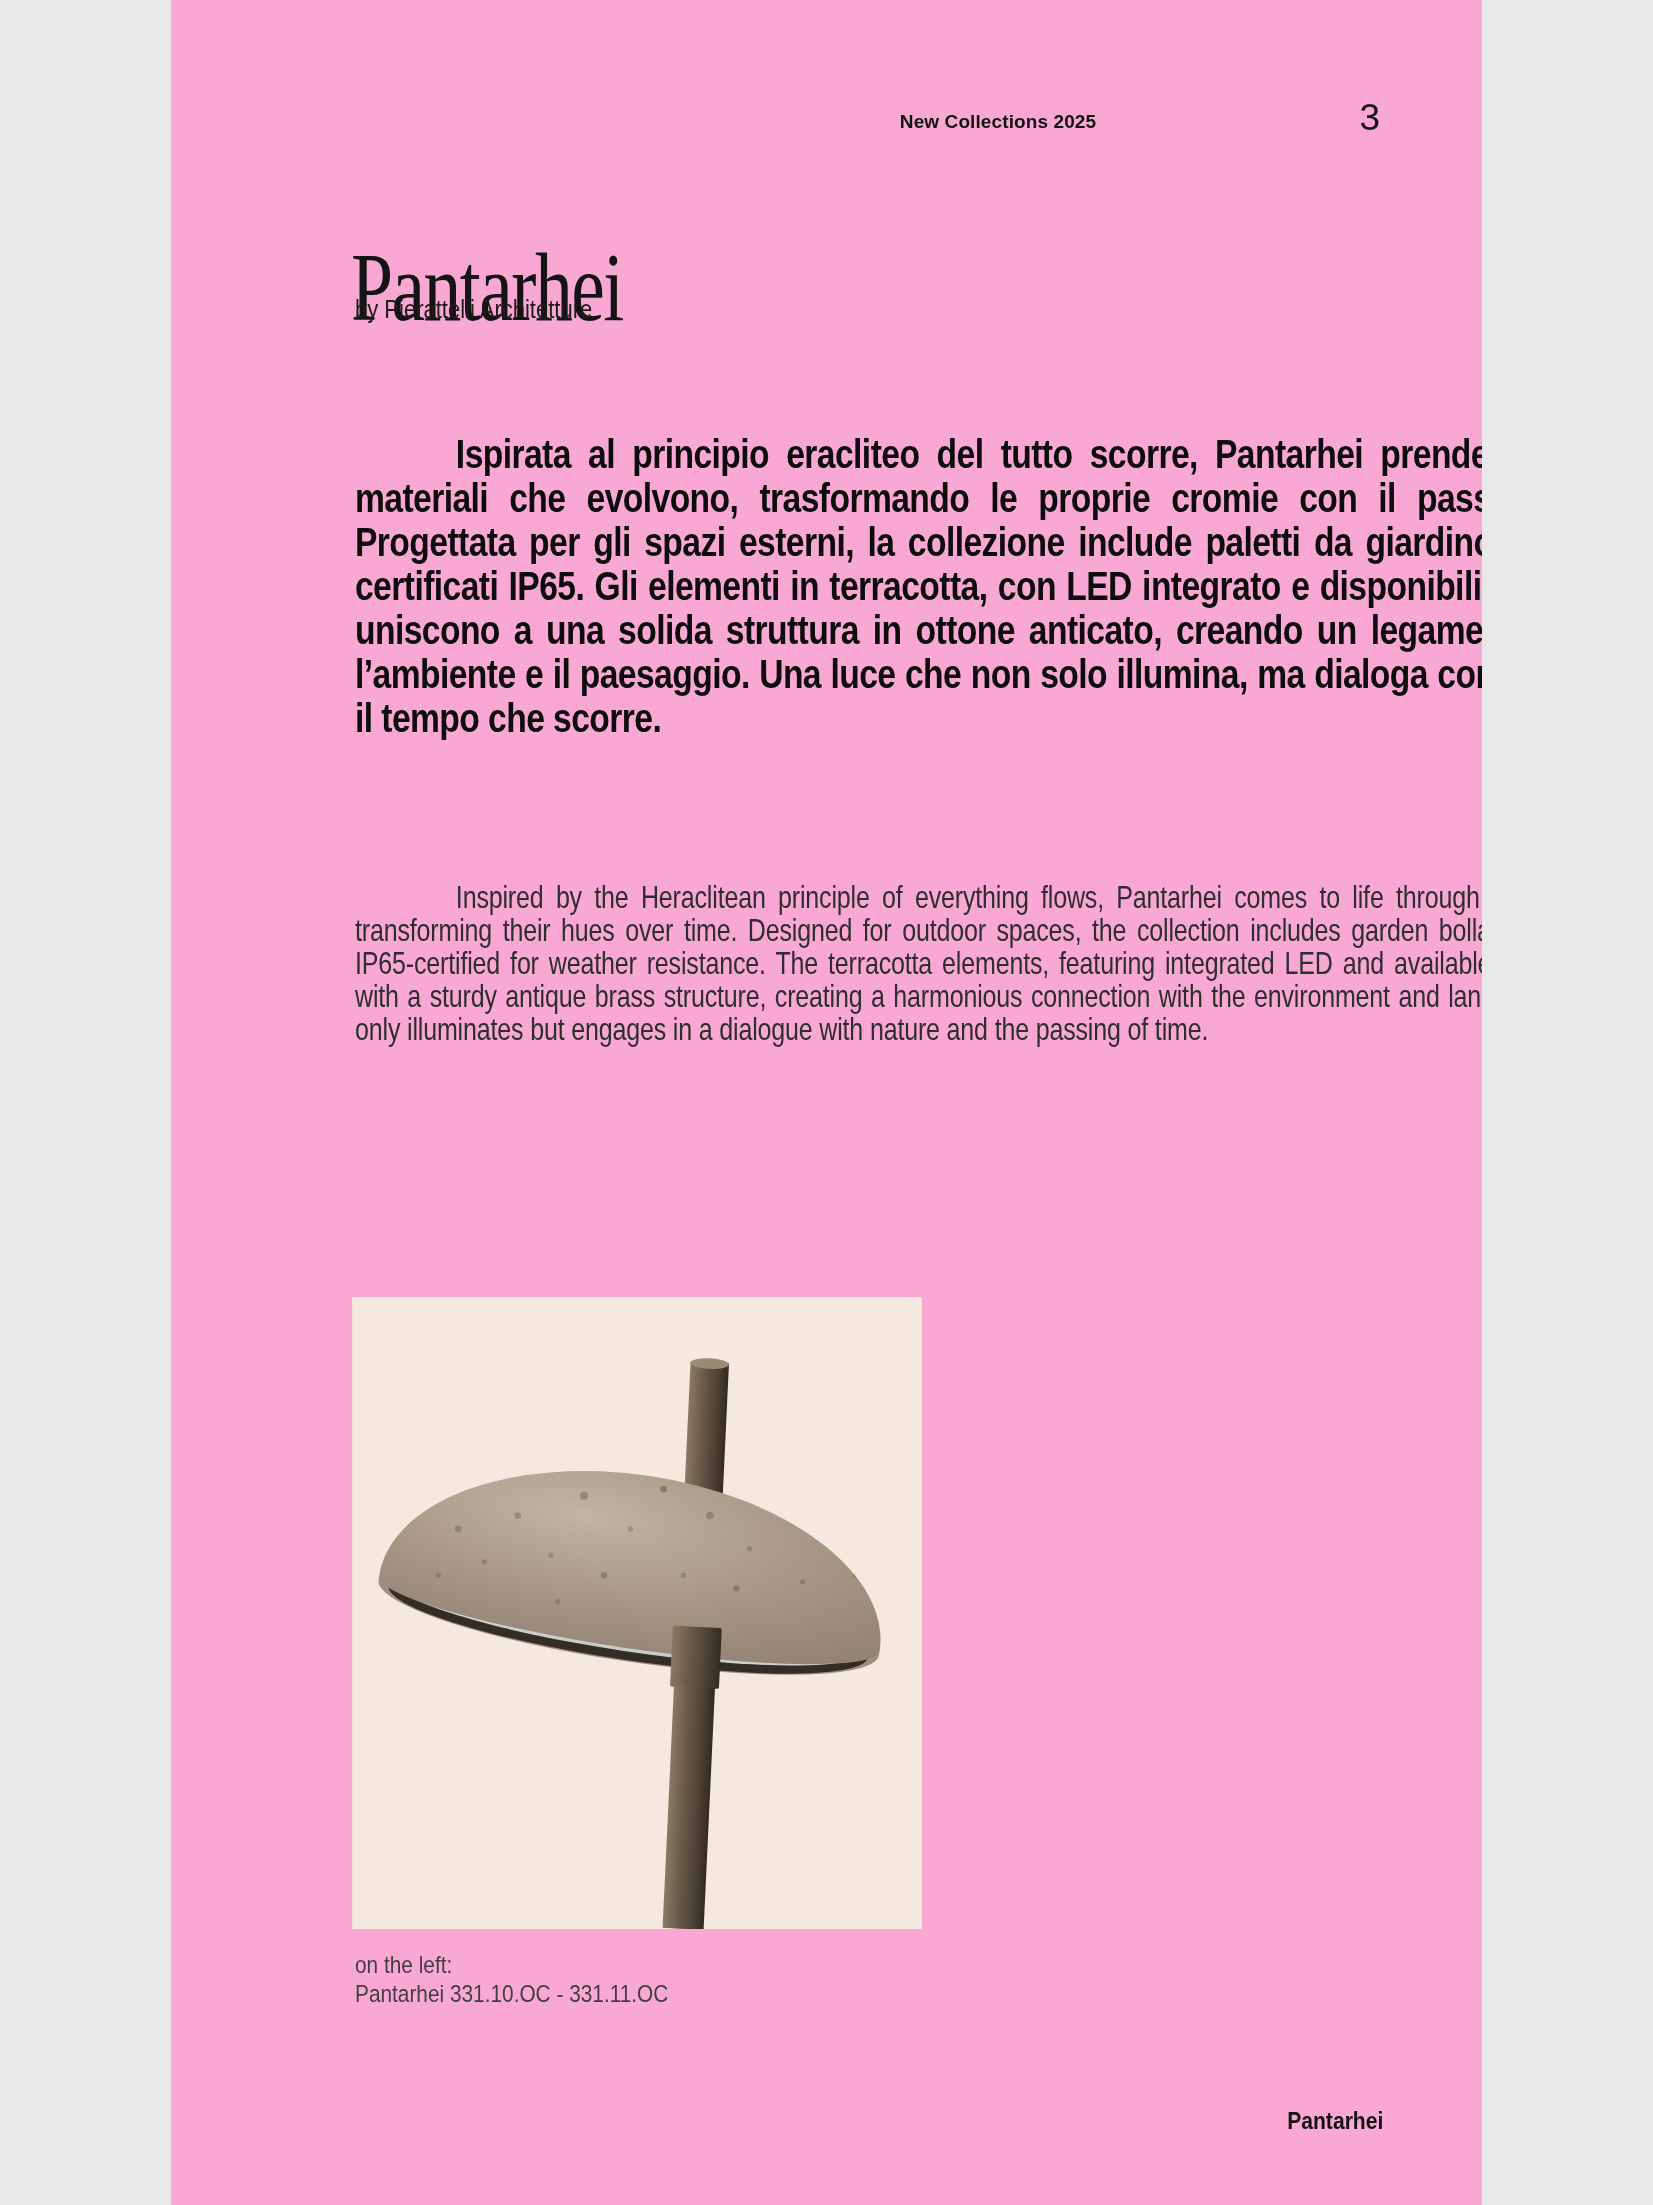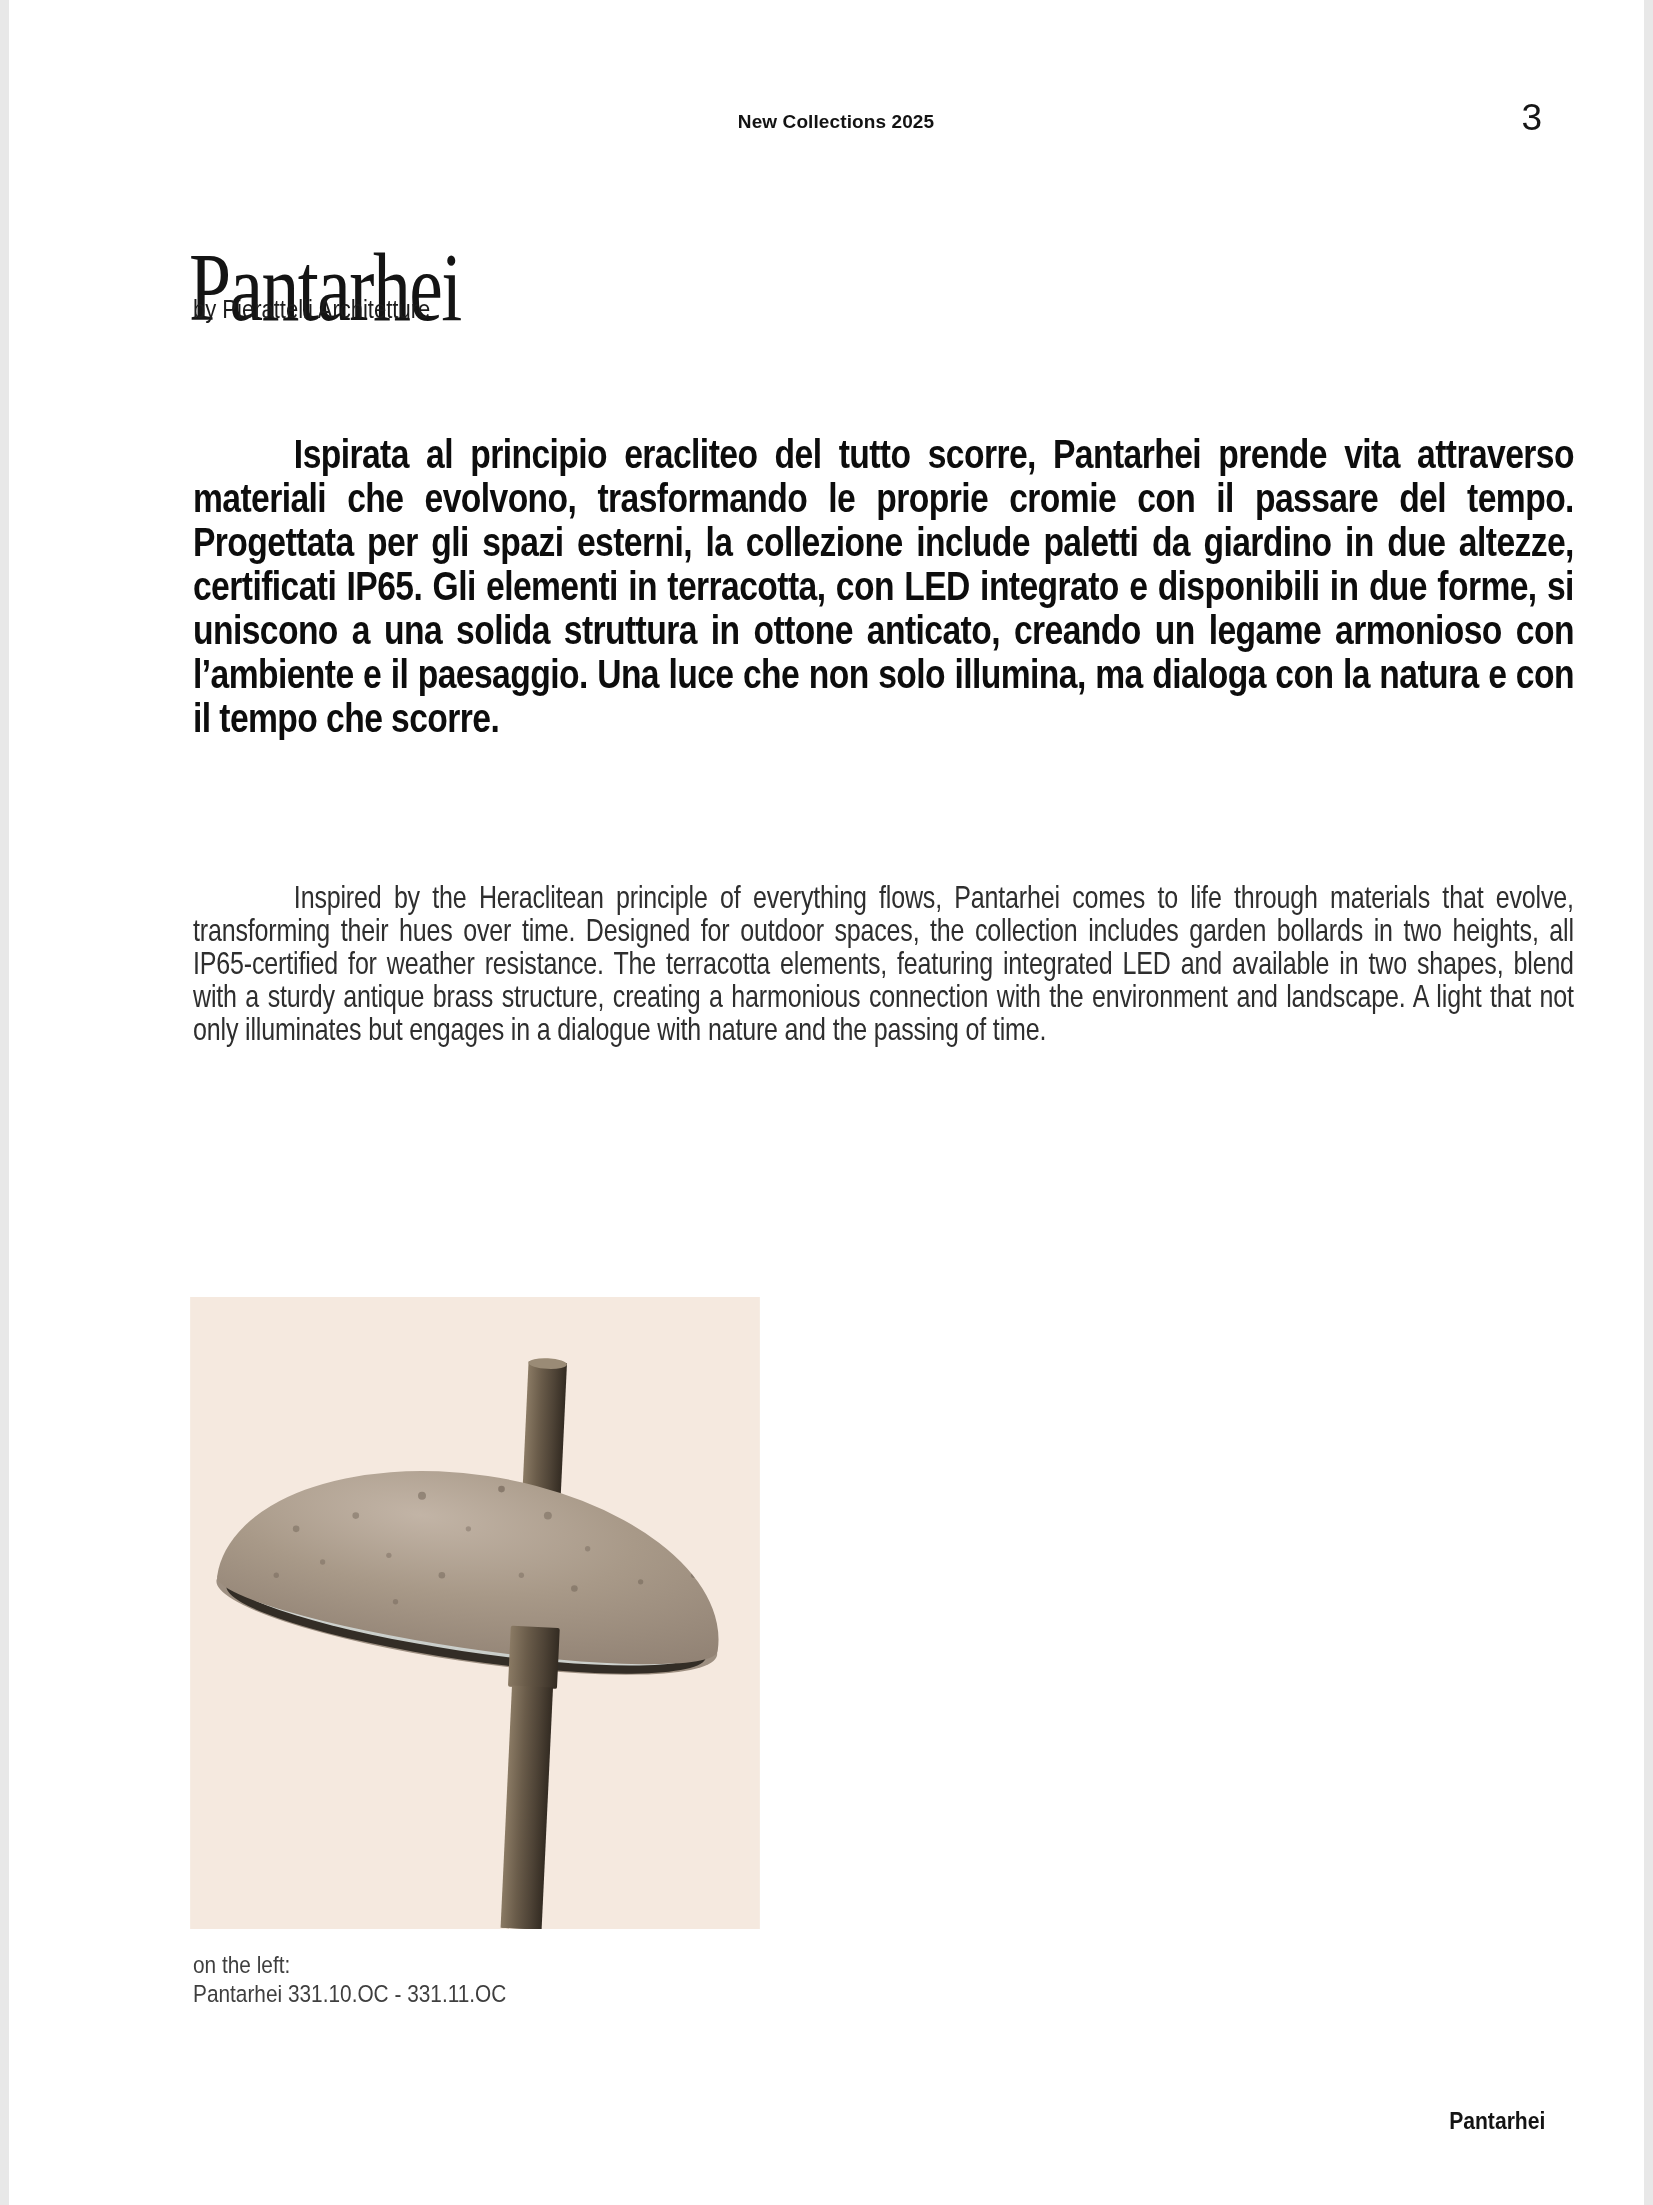--- a/index.html
+++ b/index.html
@@ -1,19 +1,19 @@
 <!DOCTYPE html>
 <html lang="en" style="font-size:10.6px"><head>
 <meta charset="utf-8">
 <style>
   html,body{margin:0;padding:0;background:#e8e8e8;}
   .page{
     position:relative;
-    width:1635px;height:2205px;
-    background:#ffffff;
+    width:1311px;height:2205px;
+    background:#f9a8d4;
     margin:0 auto;
     overflow:hidden;
     font-family:"Liberation Sans",sans-serif;
     color:#111;
   }
   
   .running-head{
     position:absolute;top:111px;left:0;width:1654px;
     text-align:center;
     font-size:19px;font-weight:700;letter-spacing:0.1px;color:#131313;

